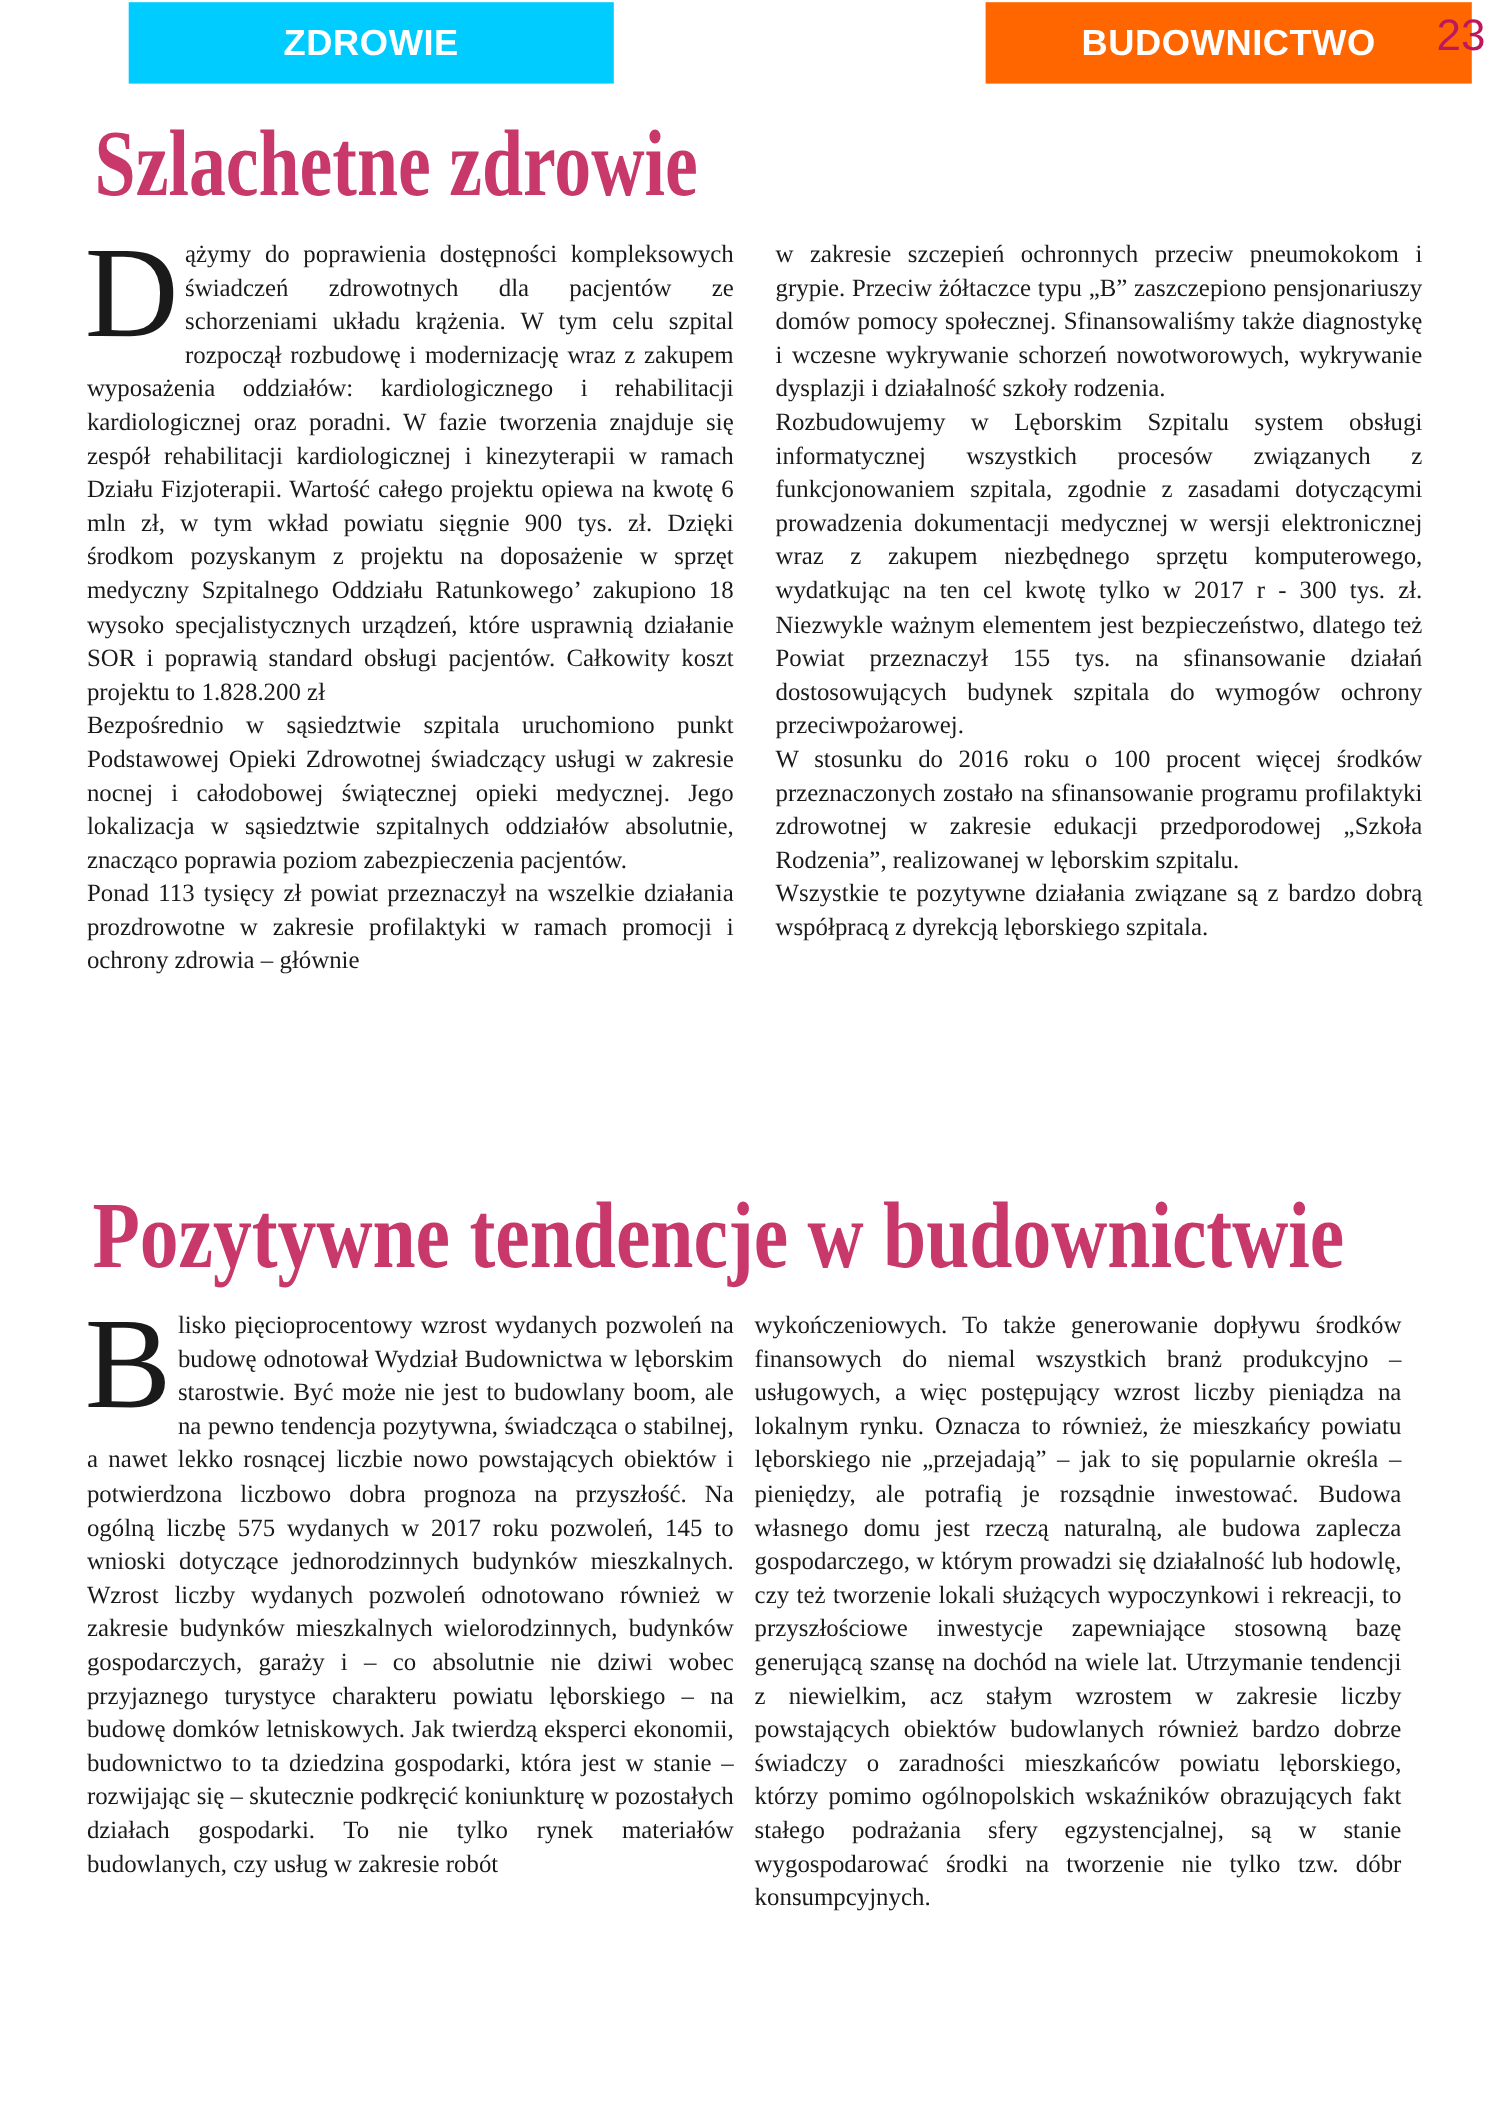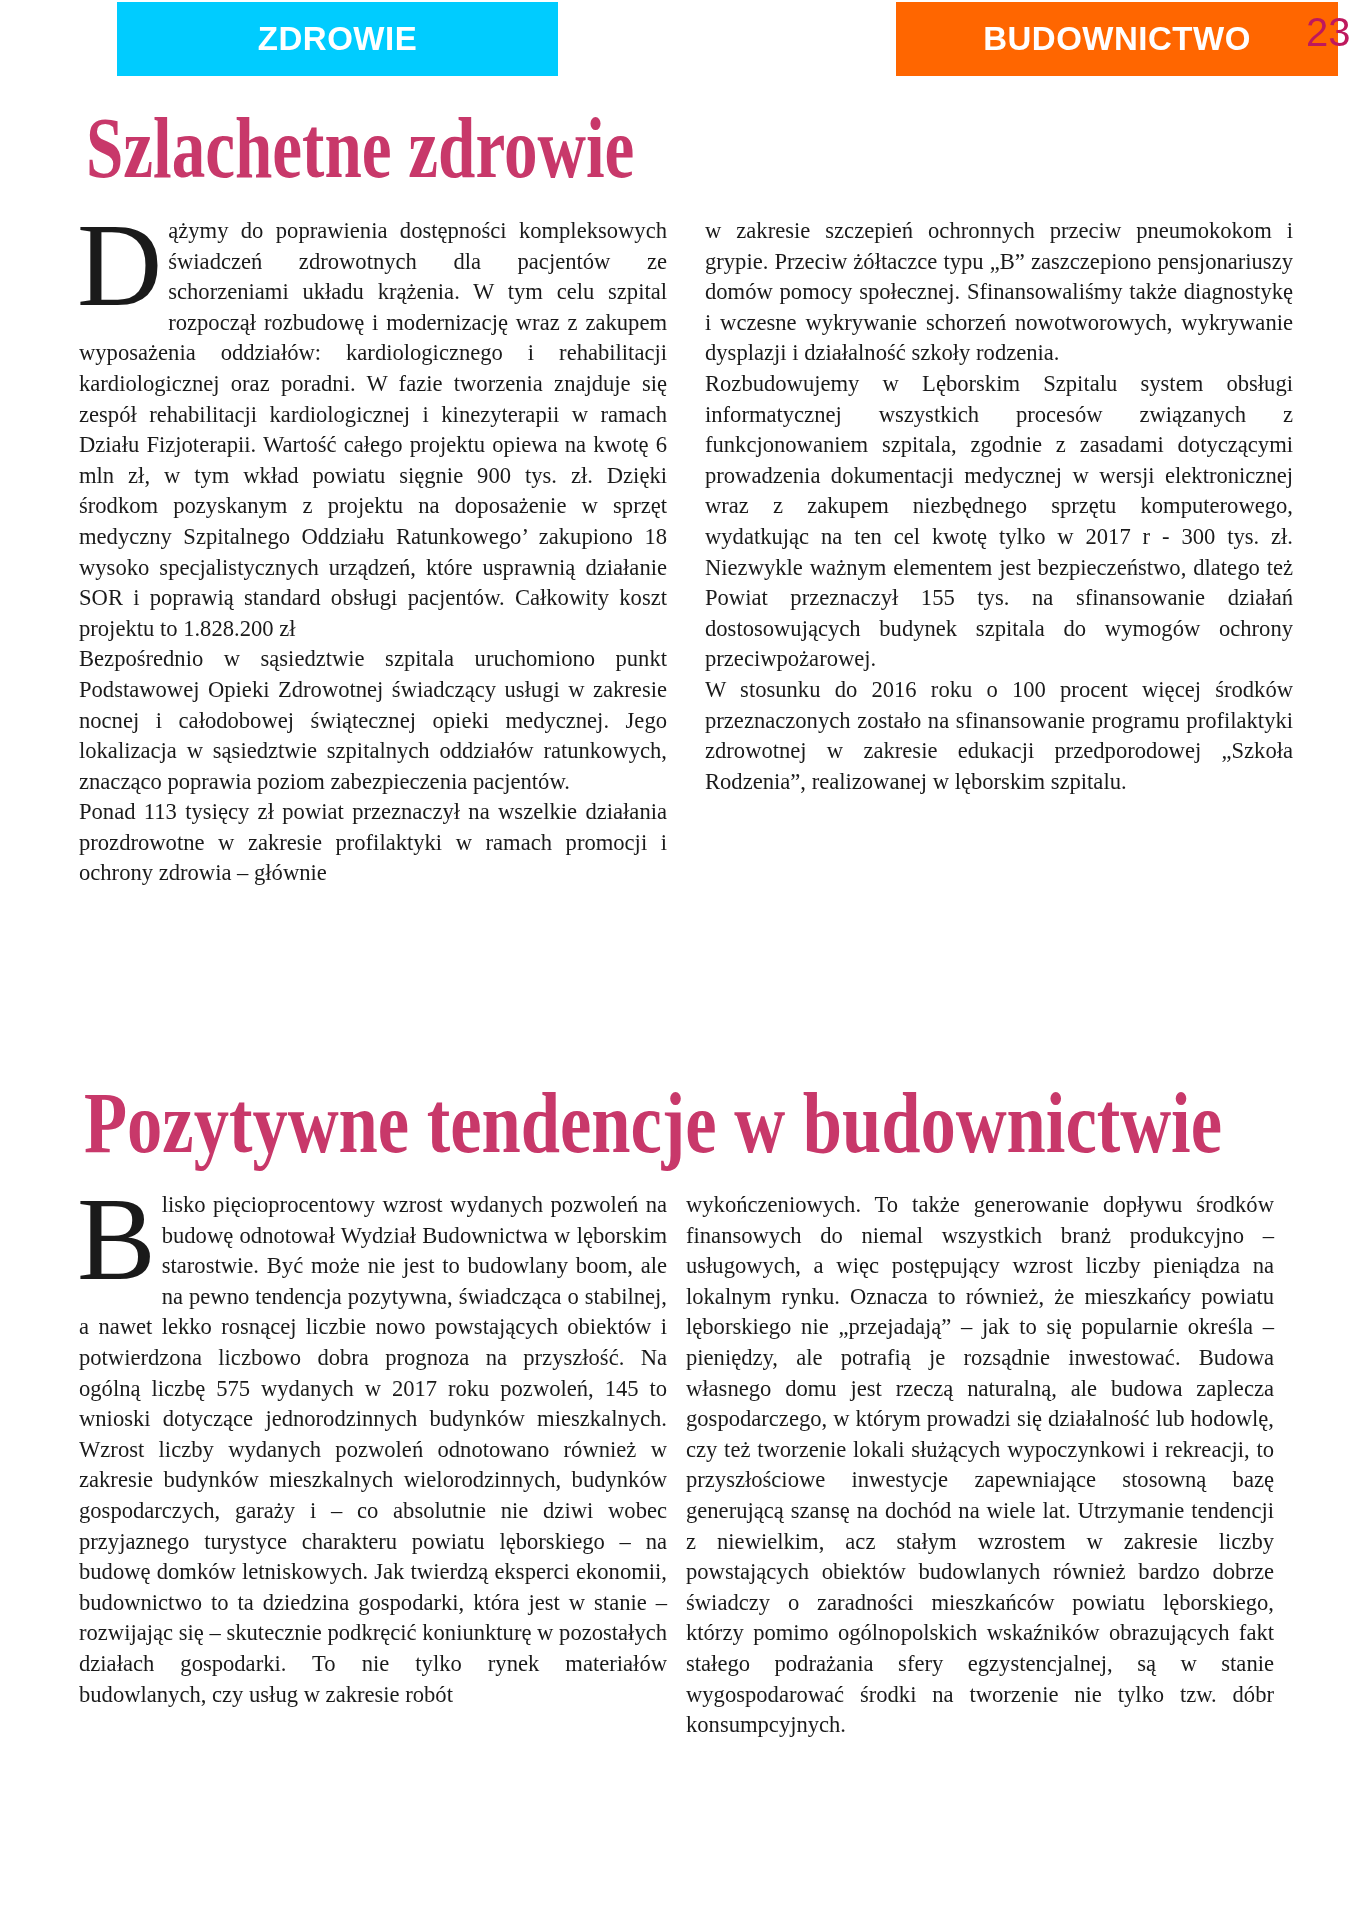--- a/index.html
+++ b/index.html
@@ -27,28 +27,29 @@
 </div>
 <div class="banner build">
   <span>BUDOWNICTWO</span>
 </div>
 <div class="page-num">23</div>
 
 <h1 class="headline h1">Szlachetne zdrowie</h1>
 
 <div class="col a1">
   <p><span class="dropcap">D</span><span>ążymy do poprawienia dostępności kompleksowych świadczeń zdrowotnych dla pacjentów ze schorzeniami układu krążenia. W tym celu szpital rozpoczął rozbudowę i modernizację wraz z zakupem wyposażenia oddziałów: kardiologicznego i rehabilitacji kardiologicznej oraz poradni. W fazie tworzenia znajduje się zespół rehabilitacji kardiologicznej i kinezyterapii w ramach Działu Fizjoterapii. Wartość całego projektu opiewa na kwotę 6 mln zł, w tym wkład powiatu sięgnie 900 tys. zł. Dzięki środkom pozyskanym z projektu na doposażenie w sprzęt medyczny Szpitalnego Oddziału Ratunkowego’ zakupiono 18 wysoko specjalistycznych urządzeń, które usprawnią działanie SOR i poprawią standard obsługi pacjentów. Całkowity koszt projektu to 1.828.200 zł</span></p>
-  <p>Bezpośrednio w sąsiedztwie szpitala uruchomiono punkt Podstawowej Opieki Zdrowotnej świadczący usługi w zakresie nocnej i całodobowej świątecznej opieki medycznej. Jego lokalizacja w  sąsiedztwie szpitalnych oddziałów ratunkowych, znacząco poprawia poziom zabezpieczenia pacjentów.</p>
+  <p>Bezpośrednio w sąsiedztwie szpitala uruchomiono punkt Podstawowej Opieki Zdrowotnej świadczący usługi w zakresie nocnej i całodobowej świątecznej opieki medycznej. Jego lokalizacja w  sąsiedztwie szpitalnych oddziałów absolutnie, znacząco poprawia poziom zabezpieczenia pacjentów.</p>
   <p>Ponad 113 tysięcy zł powiat przeznaczył na wszelkie działania prozdrowotne w zakresie profilaktyki w ramach promocji i ochrony zdrowia – głównie</p>
 </div>
 
 <div class="col a2">
   <p>w zakresie szczepień ochronnych przeciw pneumokokom i grypie. Przeciw żółtaczce typu „B” zaszczepiono pensjonariuszy domów pomocy społecznej. Sfinansowaliśmy także diagnostykę i wczesne wykrywanie schorzeń nowotworowych, wykrywanie dysplazji i działalność szkoły rodzenia.</p>
   <p>Rozbudowujemy w Lęborskim Szpitalu system obsługi informatycznej wszystkich procesów związanych z funkcjonowaniem szpitala, zgodnie z zasadami dotyczącymi prowadzenia dokumentacji medycznej w wersji elektronicznej wraz z zakupem niezbędnego sprzętu komputerowego, wydatkując na ten cel kwotę tylko w 2017 r - 300 tys. zł. Niezwykle ważnym elementem jest bezpieczeństwo, dlatego też Powiat przeznaczył 155 tys. na sfinansowanie działań dostosowujących budynek szpitala do wymogów ochrony przeciwpożarowej.</p>
   <p> W stosunku do 2016 roku o 100 procent więcej środków przeznaczonych zostało na sfinansowanie programu profilaktyki zdrowotnej w zakresie edukacji przedporodowej „Szkoła Rodzenia”, realizowanej w lęborskim szpitalu.</p>
+  <p>Wszystkie te pozytywne działania związane są z bardzo dobrą współpracą z dyrekcją lęborskiego szpitala.</p>
 </div>
 
 <h1 class="headline h2">Pozytywne tendencje w budownictwie</h1>
 
 <div class="col b1">
   <p><span class="dropcap">B</span><span>lisko pięcioprocentowy wzrost wydanych pozwoleń na budowę odnotował Wydział Budownictwa w lęborskim starostwie. Być może nie jest to budowlany boom, ale na pewno tendencja pozytywna, świadcząca o stabilnej, a nawet lekko rosnącej liczbie nowo powstających obiektów i potwierdzona liczbowo dobra prognoza na przyszłość. Na ogólną liczbę 575 wydanych w 2017 roku pozwoleń, 145 to wnioski dotyczące jednorodzinnych budynków mieszkalnych. Wzrost liczby wydanych pozwoleń odnotowano również w zakresie budynków mieszkalnych wielorodzinnych, budynków gospodarczych, garaży i – co absolutnie nie dziwi wobec przyjaznego turystyce charakteru powiatu lęborskiego – na budowę domków letniskowych. Jak twierdzą eksperci ekonomii, budownictwo to ta dziedzina gospodarki, która jest w stanie – rozwijając się – skutecznie podkręcić koniunkturę w pozostałych działach gospodarki. To nie tylko rynek materiałów budowlanych, czy usług w zakresie robót</span></p>
 </div>
 
 <div class="col b2">
   <p>wykończeniowych. To także generowanie dopływu środków finansowych do niemal wszystkich branż produkcyjno – usługowych, a więc postępujący wzrost liczby pieniądza na lokalnym rynku. Oznacza to również, że mieszkańcy powiatu lęborskiego nie „przejadają” – jak to się popularnie określa – pieniędzy, ale potrafią je rozsądnie inwestować. Budowa własnego domu jest rzeczą naturalną, ale budowa zaplecza gospodarczego, w którym prowadzi się działalność lub hodowlę, czy też tworzenie lokali służących wypoczynkowi i rekreacji, to przyszłościowe inwestycje zapewniające stosowną bazę generującą szansę na dochód na wiele lat. Utrzymanie tendencji z niewielkim, acz stałym wzrostem w zakresie liczby powstających obiektów budowlanych również bardzo dobrze świadczy o zaradności mieszkańców powiatu lęborskiego, którzy pomimo ogólnopolskich wskaźników obrazujących fakt stałego podrażania sfery egzystencjalnej, są w stanie wygospodarować środki na tworzenie nie tylko tzw. dóbr konsumpcyjnych.</p>

